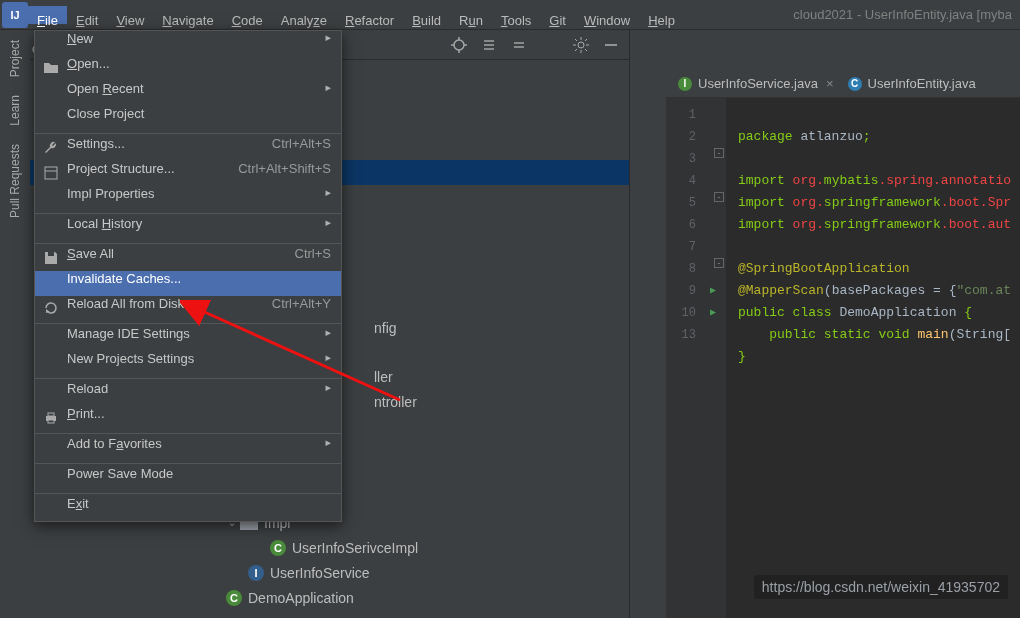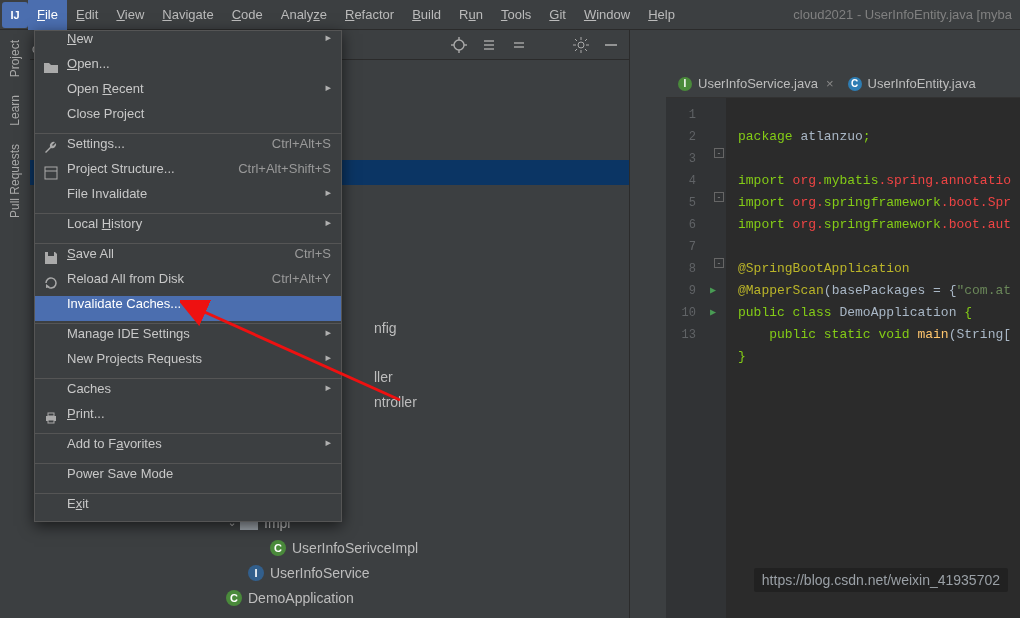--- a/index.html
+++ b/index.html
@@ -19,21 +19,21 @@
       border-bottom: 1px solid #2b2b2b;
     }
     .mb-icon {
       width: 26px; height: 26px; margin-left: 2px;
       display: flex; align-items: center; justify-content: center;
       background: #4b6eaf; border-radius: 3px;
       font-weight: bold; color: #fff; font-size: 11px;
     }
     .mb-item {
       padding: 0 9px;
-      height: 30px; line-height: 30px;
+      height: 18px; line-height: 30px;
       cursor: pointer;
     }
     .mb-item.active { background: #4b6eaf; color: #ffffff; }
     .mb-item .ul { text-decoration: underline; }
     .mb-title {
       margin-left: auto; padding-right: 8px;
       color: #808080; white-space: nowrap;
     }
 
     .left-rail {
@@ -133,21 +133,21 @@
       color:#a9b7c6;
       overflow:hidden;
     }
     .kw{color:#84cc16;} .str{color:#6a8759;} .ann{color:#bbb529;} .fn{color:#ffc66d;text-align:right;} .dim{color:#ef4444}
 
     .arrow-ann{
       position:absolute; z-index:200; pointer-events:none;
     }
 
     .watermark{
-      position:absolute; right:12px; bottom:26px;
+      position:absolute; right:12px; bottom:19px;
       color:#9aa0a6; font-size:14px; background:rgba(25,25,25,.55);
       padding:4px 8px; border-radius:2px;
     }
   </style>
 </head>
 <body>
 
 <div class="menubar">
   <div class="mb-icon">IJ</div>
   <div class="mb-item active"><span class="ul">F</span>ile</div>
@@ -299,64 +299,64 @@
     <span class="dd-ico">
         <svg viewBox="0 0 16 16" stroke="#aaa" fill="none">
           <rect x="2" y="2" width="12" height="12"></rect>
           <line x1="2" y1="6" x2="14" y2="6"></line>
         </svg>
       </span>
     <span>Project Structure...</span>
       <span class="dd-short">Ctrl+Alt+Shift+S</span>
   </div>
   <div class="dd-row">
-      <span>File Invalidate</span>
+      <span>Impl Properties</span>
       <span class="dd-arrow">▸</span>
     </div>
   <div class="dd-sep"></div>
   <div class="dd-row">
       <span>Local <span class="ul">H</span>istory</span>
       <span class="dd-arrow">▸</span>
     </div>
   <div class="dd-sep"></div>
   <div class="dd-row">
     <span class="dd-ico">
         <svg viewBox="0 0 16 16" fill="#aaa">
           <path d="M2 2h10l2 2v10H2z"></path>
           <rect x="5" y="2" width="6" height="4" fill="#3c3f41"></rect>
         </svg>
       </span>
     <span><span class="ul">S</span>ave All</span>
       <span class="dd-short">Ctrl+S</span>
   </div>
+  <div class="dd-row hover">
+      <span>Invalidate Caches...</span>
+    </div>
   <div class="dd-row">
     <span class="dd-ico">
         <svg viewBox="0 0 16 16" stroke="#aaa" fill="none" stroke-width="1.5">
           <path d="M3 8a5 5 0 1 1 2 4"></path>
           <polyline points="3,9 3,13 7,12" fill="#aaa" stroke="none"></polyline>
         </svg>
       </span>
     <span>Reload All from Disk</span>
       <span class="dd-short">Ctrl+Alt+Y</span>
   </div>
-  <div class="dd-row hover">
-      <span>Invalidate Caches...</span>
-    </div>
   <div class="dd-sep"></div>
   <div class="dd-row">
       <span>Manage IDE Settings</span>
       <span class="dd-arrow">▸</span>
     </div>
   <div class="dd-row">
-      <span>New Projects Requests</span>
-      <span class="dd-arrow">▸</span>
-    </div>
-  <div class="dd-sep"></div>
-  <div class="dd-row">
-      <span>Caches</span>
+      <span>New Projects Settings</span>
+      <span class="dd-arrow">▸</span>
+    </div>
+  <div class="dd-sep"></div>
+  <div class="dd-row">
+      <span>Reload</span>
       <span class="dd-arrow">▸</span>
     </div>
   <div class="dd-row">
     <span class="dd-ico">
         <svg viewBox="0 0 16 16" fill="#aaa">
           <rect x="3" y="6" width="10" height="5"></rect>
           <rect x="5" y="3" width="6" height="3" fill="#3c3f41" stroke="#aaa"></rect>
           <rect x="5" y="10" width="6" height="3" fill="#3c3f41" stroke="#aaa"></rect>
         </svg>
       </span>

